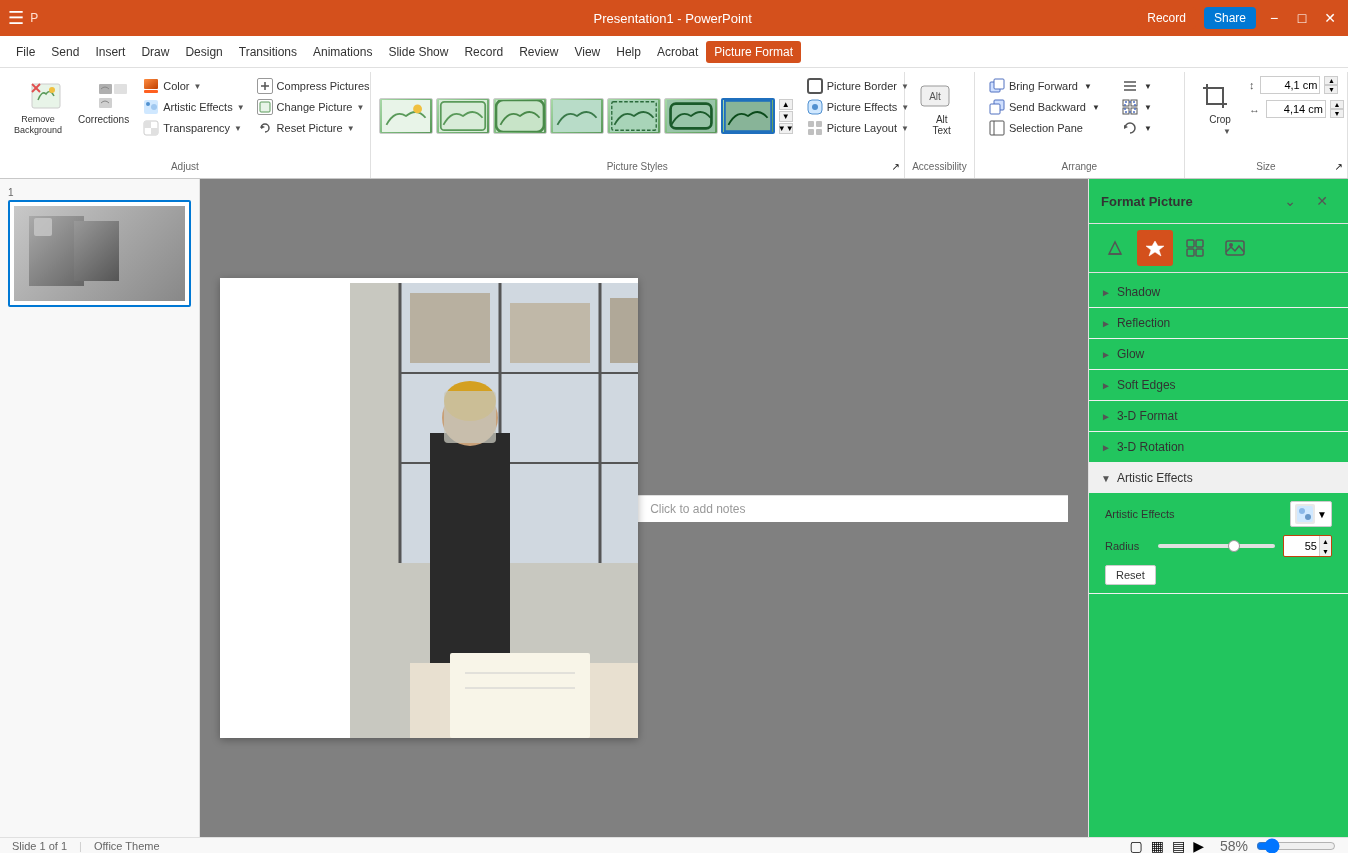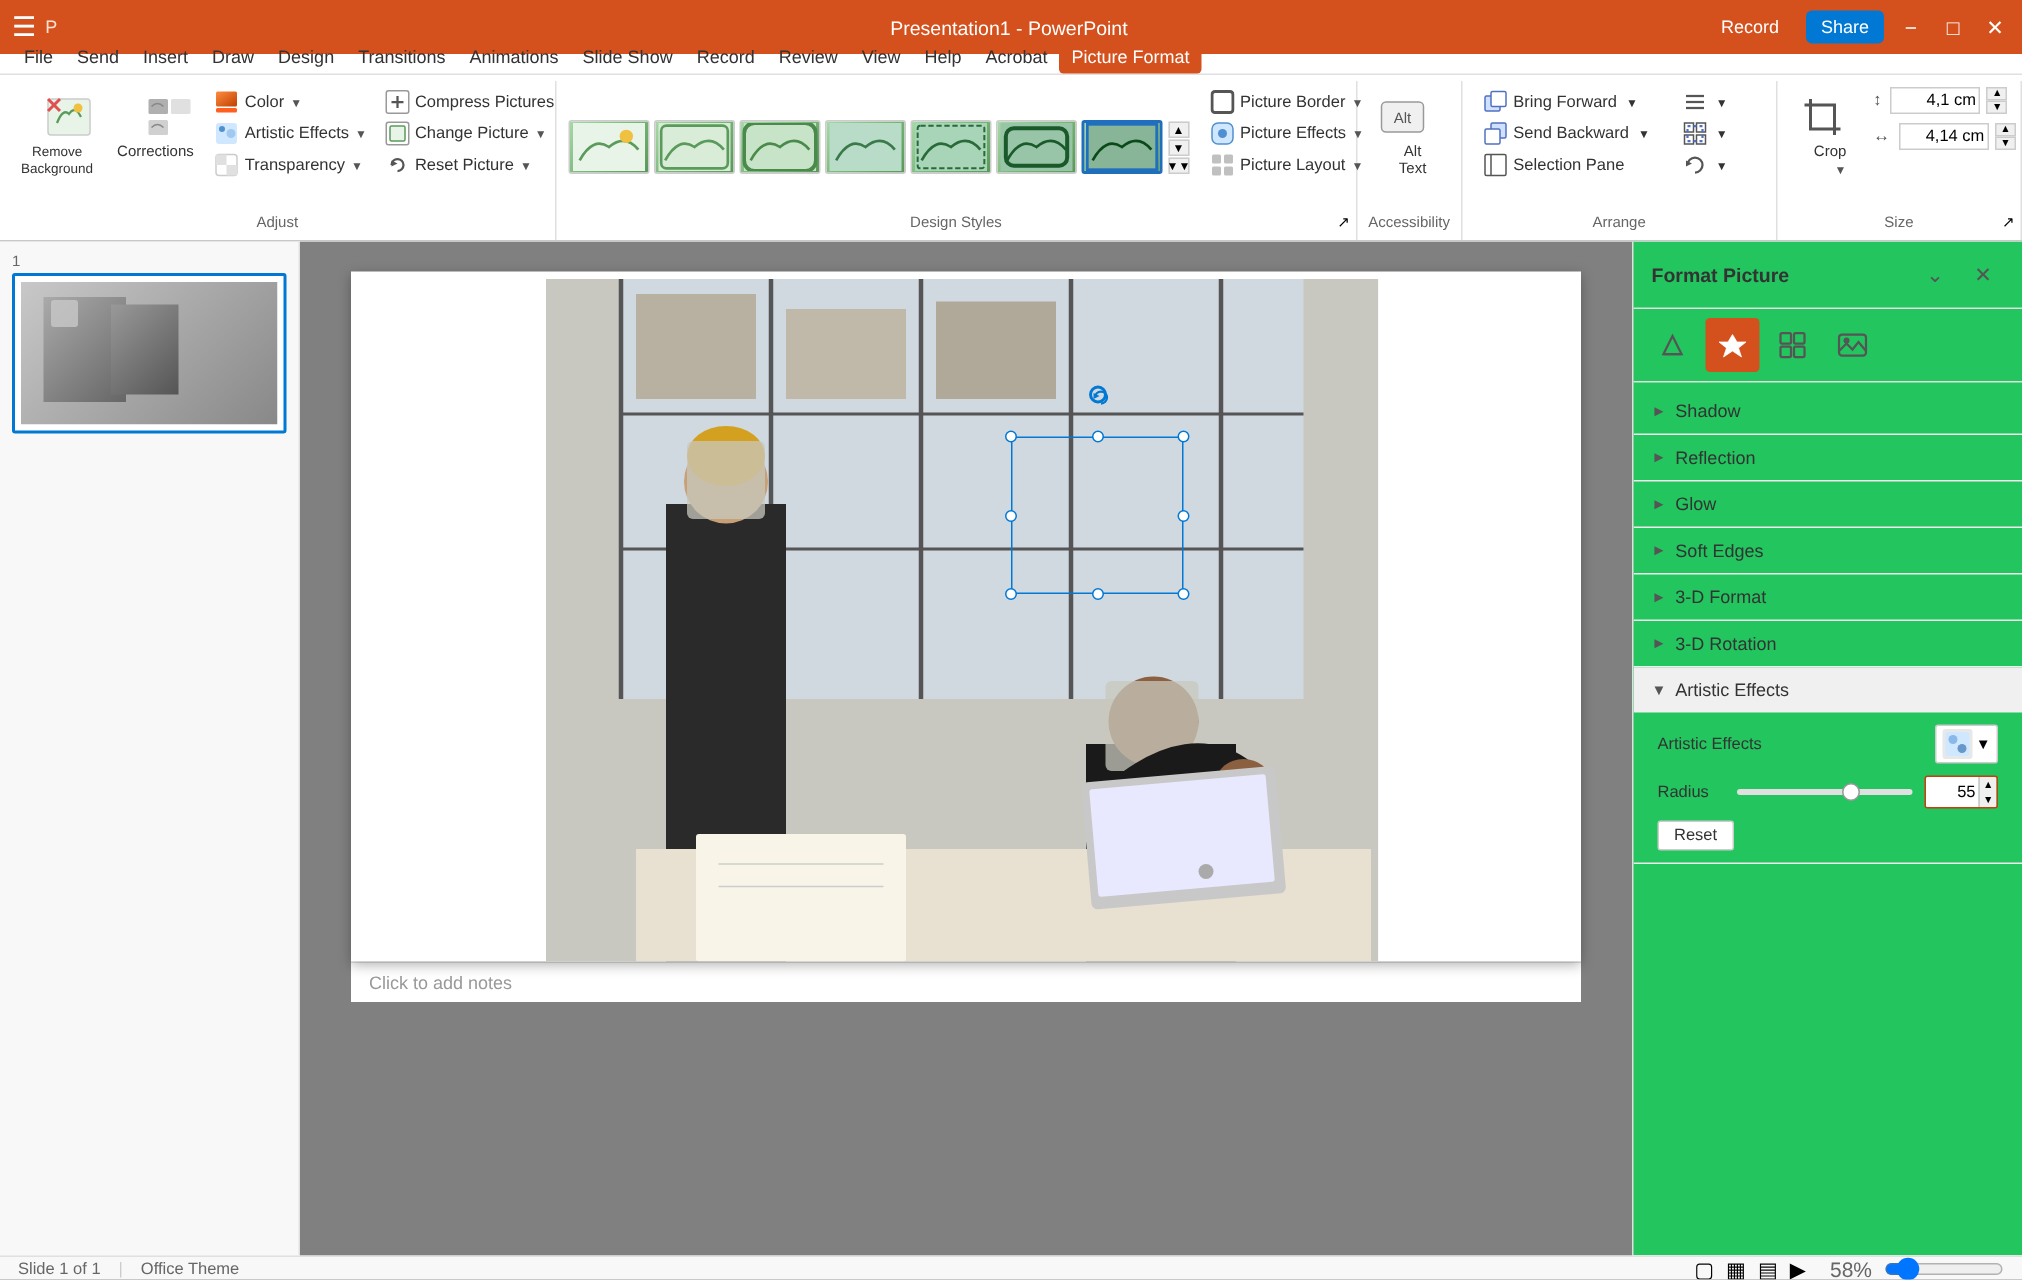--- a/index.html
+++ b/index.html
@@ -1,19 +1,19 @@
 <!DOCTYPE html>
 <html><head>
   <meta charset="utf-8">
   <style>
     * { box-sizing: border-box; margin: 0; padding: 0; }
     body { font-family: 'Segoe UI', Arial, sans-serif; font-size: 12px; background: #f3f3f3; overflow: hidden; width: 1348px; height: 853px; }
 
     
-    .menu-bar { display: flex; align-items: flex-end; background: #fff; height: 14px; padding: 0 8px; border-bottom: 1px solid #e0e0e0; }
+    .menu-bar { display: flex; align-items: center; background: #fff; height: 32px; padding: 0 8px; border-bottom: 1px solid #e0e0e0; }
     .menu-item { padding: 4px 8px; cursor: pointer; font-size: 12px; color: #333; border-radius: 3px; }
     .menu-item.active { background: #d4501c; color: #fff; }
 
     
     .ribbon { background: #fff; border-bottom: 1px solid #c8c8c8; padding: 4px 0 0 0; display: flex; align-items: stretch; min-height: 110px; }
     .ribbon-group { display: flex; flex-direction: column; align-items: flex-start; padding: 4px 8px; border-right: 1px solid #e0e0e0; position: relative; }
     .ribbon-group-label { font-size: 10px; color: #666; text-align: center; position: absolute; bottom: 6px; left: 0; right: 0; }
     .ribbon-group-content { display: flex; flex-direction: row; align-items: flex-start; gap: 4px; flex: 1; padding-bottom: 18px; }
     .ribbon-btn { display: flex; flex-direction: column; align-items: flex-end; justify-content: flex-start; cursor: pointer; padding: 4px 6px; border-radius: 3px; min-width: 44px; font-size: 10px; color: #333; text-align: center; gap: 2px; }
     .ribbon-btn-icon { width: 32px; height: 32px; display: flex; align-items: center; justify-content: center; }
@@ -49,21 +49,21 @@
     
     .app-container { display: flex; flex-direction: column; height: 853px; }
     .main-content { display: flex; flex: 1; overflow: hidden; }
 
     
     .slides-panel { width: 200px; background: #f8f8f8; border-right: 1px solid #e0e0e0; overflow-y: auto; padding: 8px; }
     .slide-thumb { border: 2px solid #0078d4; border-radius: 2px; background: #fff; overflow: hidden; cursor: pointer; margin-bottom: 4px; }
     .slide-thumb-num { font-size: 10px; color: #666; margin-bottom: 2px; }
 
     
-    .canvas-area { flex: 1; background: #808080; display: flex; flex-direction: column; align-items: center; justify-content: flex-start; padding: 20px; overflow: hidden; position: relative; }
+    .canvas-area { flex: 1; background: #808080; display: flex; align-items: center; justify-content: flex-start; padding: 20px; overflow: hidden; position: relative; }
     .slide-canvas { background: #fff; width: 820px; height: 460px; position: relative; box-shadow: 0 2px 8px rgba(0,0,0,0.3); display: flex; align-items: center; justify-content: center; overflow: hidden; }
     .notes-bar { background: #fff; border-top: 1px solid #e0e0e0; width: 820px; padding: 6px 12px; font-size: 12px; color: #999; }
 
     
     .format-panel { width: 260px; background: #22c55e; border-left: 1px solid #e0e0e0; display: flex; flex-direction: column; }
     .format-panel-header { display: flex; align-items: center; justify-content: space-between; padding: 8px 12px; border-bottom: 1px solid #e0e0e0; }
     .format-panel-title { font-size: 13px; font-weight: 600; color: #333; }
     .format-panel-icons { display: flex; gap: 4px; align-items: center; }
     .format-icon-btn { width: 28px; height: 28px; border: none; background: none; cursor: pointer; border-radius: 3px; display: flex; align-items: center; justify-content: center; font-size: 14px; color: #555; }
 
@@ -338,21 +338,21 @@
                   <rect x="9" y="1" width="6" height="6" fill="#c0c0c0" rx="1"></rect>
                   <rect x="1" y="9" width="6" height="6" fill="#c0c0c0" rx="1"></rect>
                   <rect x="9" y="9" width="6" height="6" fill="#c0c0c0" rx="1"></rect>
                 </svg>
             </div>
             <span>Picture Layout</span>
             <span class="caret">▼</span>
           </div>
         </div>
       </div>
-      <span class="ribbon-group-label">Design Styles</span>
+      <span class="ribbon-group-label">Picture Styles</span>
       <div style="position:absolute;bottom:6px;right:4px;cursor:pointer;font-size:10px;">↗</div>
     </div>
 
     <div class="ribbon-group" style="min-width:70px;">
       <div class="ribbon-group-content">
         <div class="ribbon-btn">
           <div class="ribbon-btn-icon">
             <svg width="32" height="32">
                 <rect x="2" y="6" width="28" height="20" rx="3" fill="#f0f0f0" stroke="#999" stroke-width="1"></rect>
                 <text x="16" y="20" font-size="10" text-anchor="middle" fill="#555" font-family="Arial">Alt</text>

